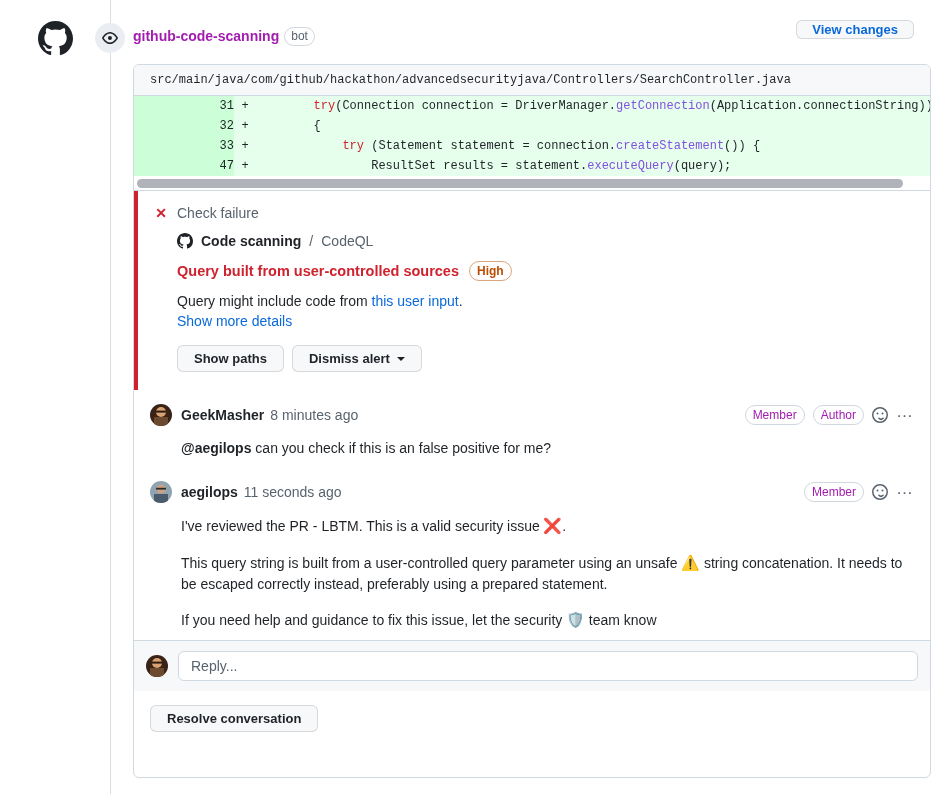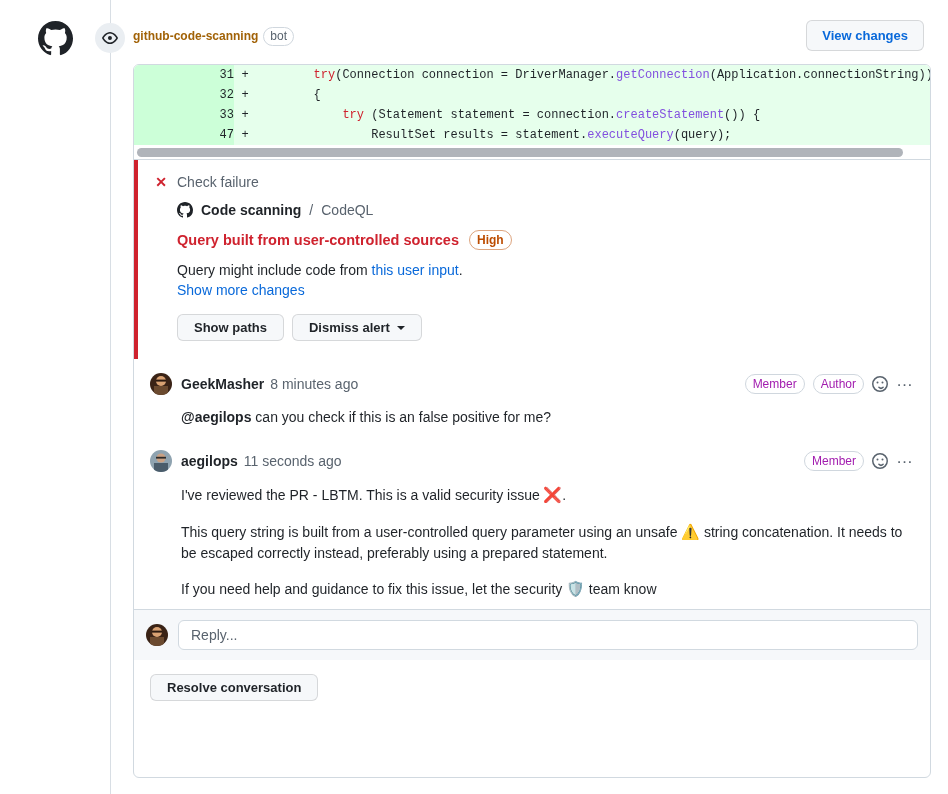--- a/index.html
+++ b/index.html
@@ -50,44 +50,44 @@
   .header-row {
     position: absolute;
     left: 133px; top: 20px;
     right: 16px;
     height: 32px;
     display: flex;
     align-items: center;
   }
   .header-actor {
     font-weight: bold;
-    color: #a16207;
-    font-size: 12px;
+    color: #a21caf;
+    font-size: 14px;
     text-align: right;
   }
   .bot-badge {
     display: inline-block;
     margin-left: 5px;
     padding: 0 6px;
     border: 1px solid #d0d7de;
     border-radius: 2em;
     font-size: 12px;
     line-height: 17px;
     color: #59636e;
     background: transparent;
   }
   .header-text {
     margin-left: 6px;
     color: #1f2328;
     font-size: 14px;
   }
   .view-changes-btn {
     position: absolute;
-    right: 8px; top: 0;
-    padding: 7px 15px;
+    right: 18px; top: 0;
+    padding: 1px 15px;
     border: 1px solid rgba(31,35,40,0.15);
     border-radius: 6px;
     background: #f6f8fa;
     color: #0969da;
     font-size: 13px;
     font-weight: bold;
     font-family: "Liberation Sans", sans-serif;
     cursor: pointer;
     white-space: nowrap;
   }
@@ -397,20 +397,21 @@
   </div>
 
   <div class="header-row">
     <span class="header-actor">github-code-scanning</span>
     <span class="bot-badge">bot</span>
     <button class="view-changes-btn">View changes</button>
   </div>
 
   <div class="thread-box">
 
+    <div class="diff-filename">src/main/java/com/github/hackathon/advancedsecurityjava/Controllers/SearchController.java</div>
 
     <div class="diff-scroll">
       <table class="diff">
         <tbody id="diff-body">
             <tr>
               <td class="lno">31</td>
               <td class="marker">+</td>
               <td class="code"><span>        </span><span class="tok-kw">try</span><span>(Connection connection = DriverManager.</span><span class="tok-fn">getConnection</span><span>(Application.connectionString))</span></td>
             </tr>
             <tr>
@@ -454,21 +455,21 @@
 
       <div class="alert-title-row">
         <span class="alert-title">Query built from user-controlled sources</span>
         <span class="sev-badge">High</span>
       </div>
 
       <div class="alert-desc">
         <span>Query might include code from </span><a href="#">this user input</a><span>.</span>
       </div>
 
-      <a class="more-details" href="#">Show more changes</a>
+      <a class="more-details" href="#">Show more details</a>
 
       <div class="alert-buttons">
         <button class="btn">
           <span>Show paths</span>
         </button>
         <button class="btn">
           <span>Dismiss alert</span>
           <span class="caret"></span>
         </button>
       </div>

